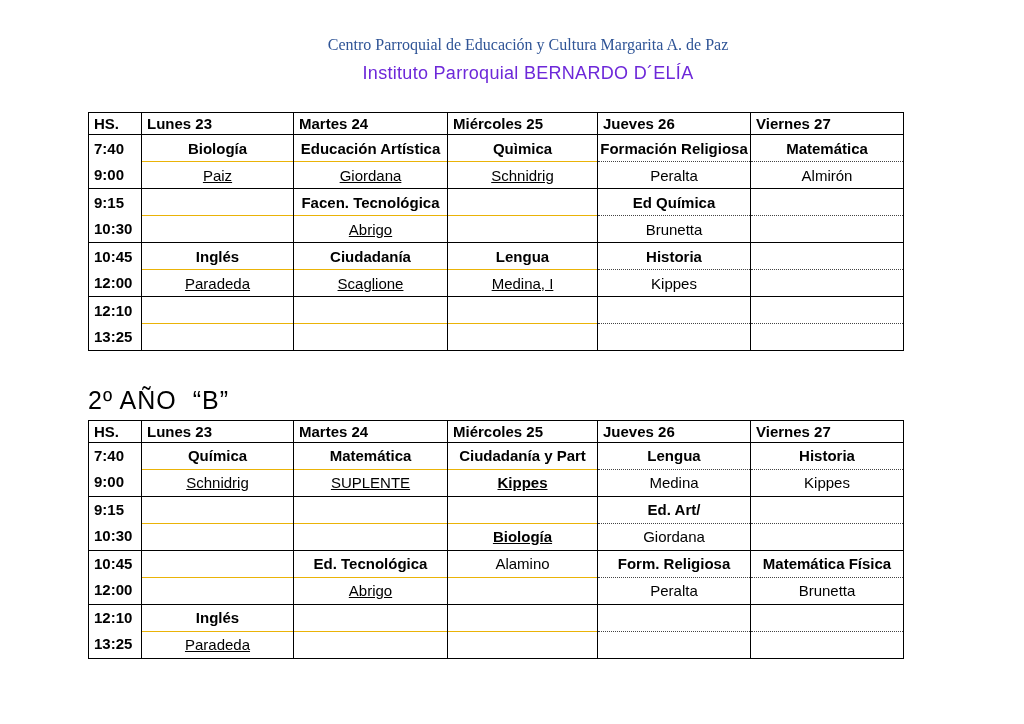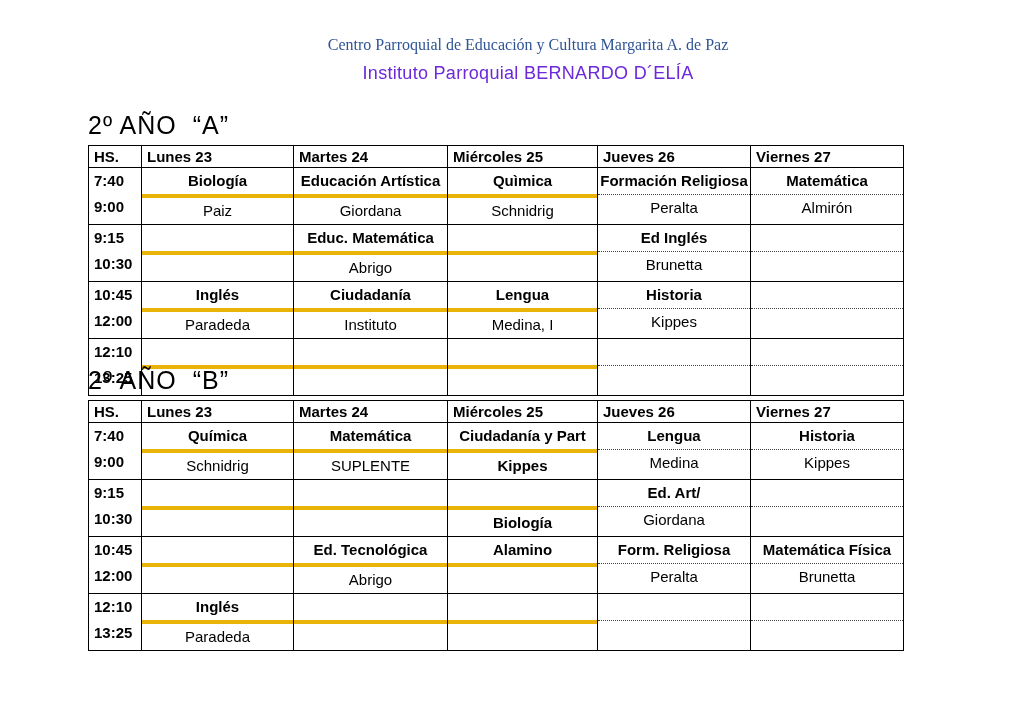--- a/index.html
+++ b/index.html
@@ -20,21 +20,21 @@
   }
   .doc-header .line2 {
     font-family: "Liberation Sans", "DejaVu Sans", sans-serif;
     font-size: 18px;
     color: #6d28d9;
     margin-top: 9px;
     letter-spacing: 0.3px;
   }
   .sec { position: absolute; left: 88px; }
   .sec-a { top: 112px; }
-  .sec-b { top: 367px; }
+  .sec-b { top: 387px; }
   .sec-title {
     margin: 0 0 5px 0;
     font-size: 25px;
     font-weight: 400;
     letter-spacing: 1px;
     white-space: pre;
     line-height: 1.1;
   }
   table.timetable {
     border-collapse: collapse;
@@ -62,24 +62,24 @@
   .sub {
     height: 26px;
     display: flex;
     align-items: center;
     justify-content: center;
     font-size: 15px;
     white-space: nowrap;
     overflow: hidden;
   }
   .sub.subject { font-weight: bold; }
-  .sub.subject.plain { font-weight: bold; }
+  .sub.subject.plain { font-weight: normal; }
   .sub.teacher { font-weight: normal; }
   .sub.teacher.bold { font-weight: bold; }
-  .sep-solid { border-top: 4px solid #eab308; }
+  .sep-solid { border-top: 1px solid #eab308; text-decoration: underline; }
   .sep-dotted { border-top: 1px dotted #444; }
   .time {
     height: 26px;
     display: flex;
     align-items: center;
     padding-left: 5px;
     font-weight: bold;
     font-size: 15px;
   }
 </style>
@@ -87,21 +87,20 @@
 <body>
 
 <div class="page">
 
   <div class="doc-header">
     <div class="line1">Centro Parroquial de Educación y Cultura Margarita A. de Paz</div>
     <div class="line2">Instituto Parroquial BERNARDO D´ELÍA</div>
   </div>
 
   <section class="sec sec-a">
-    <h2 class="sec-title">2º AÑO  “A”</h2>
     <table class="timetable">
         <colgroup>
           <col style="width:53px">
           <col style="width:152px">
           <col style="width:154px">
           <col style="width:150px">
           <col style="width:153px">
           <col style="width:153px">
         </colgroup>
         <thead>
@@ -144,48 +143,48 @@
           <tr>
             <td>
               <div class="time">9:15</div>
               <div class="time">10:30</div>
             </td>
             <td>
               <div class="sub subject"></div>
               <div class="sub teacher sep-solid"></div>
             </td>
             <td>
-              <div class="sub subject">Educ. Matemática</div>
+              <div class="sub subject">Facen. Tecnológica</div>
               <div class="sub teacher sep-solid">Abrigo</div>
             </td>
             <td>
               <div class="sub subject"></div>
               <div class="sub teacher sep-solid"></div>
             </td>
             <td>
-              <div class="sub subject">Ed Inglés</div>
+              <div class="sub subject">Ed Química</div>
               <div class="sub teacher sep-dotted">Brunetta</div>
             </td>
             <td>
               <div class="sub subject"></div>
               <div class="sub teacher sep-dotted"></div>
             </td>
           </tr>
           <tr>
             <td>
               <div class="time">10:45</div>
               <div class="time">12:00</div>
             </td>
             <td>
               <div class="sub subject">Inglés</div>
               <div class="sub teacher sep-solid">Paradeda</div>
             </td>
             <td>
               <div class="sub subject">Ciudadanía</div>
-              <div class="sub teacher sep-solid">Instituto</div>
+              <div class="sub teacher sep-solid">Scaglione</div>
             </td>
             <td>
               <div class="sub subject">Lengua</div>
               <div class="sub teacher sep-solid">Medina, I</div>
             </td>
             <td>
               <div class="sub subject">Historia</div>
               <div class="sub teacher sep-dotted">Kippes</div>
             </td>
             <td>

